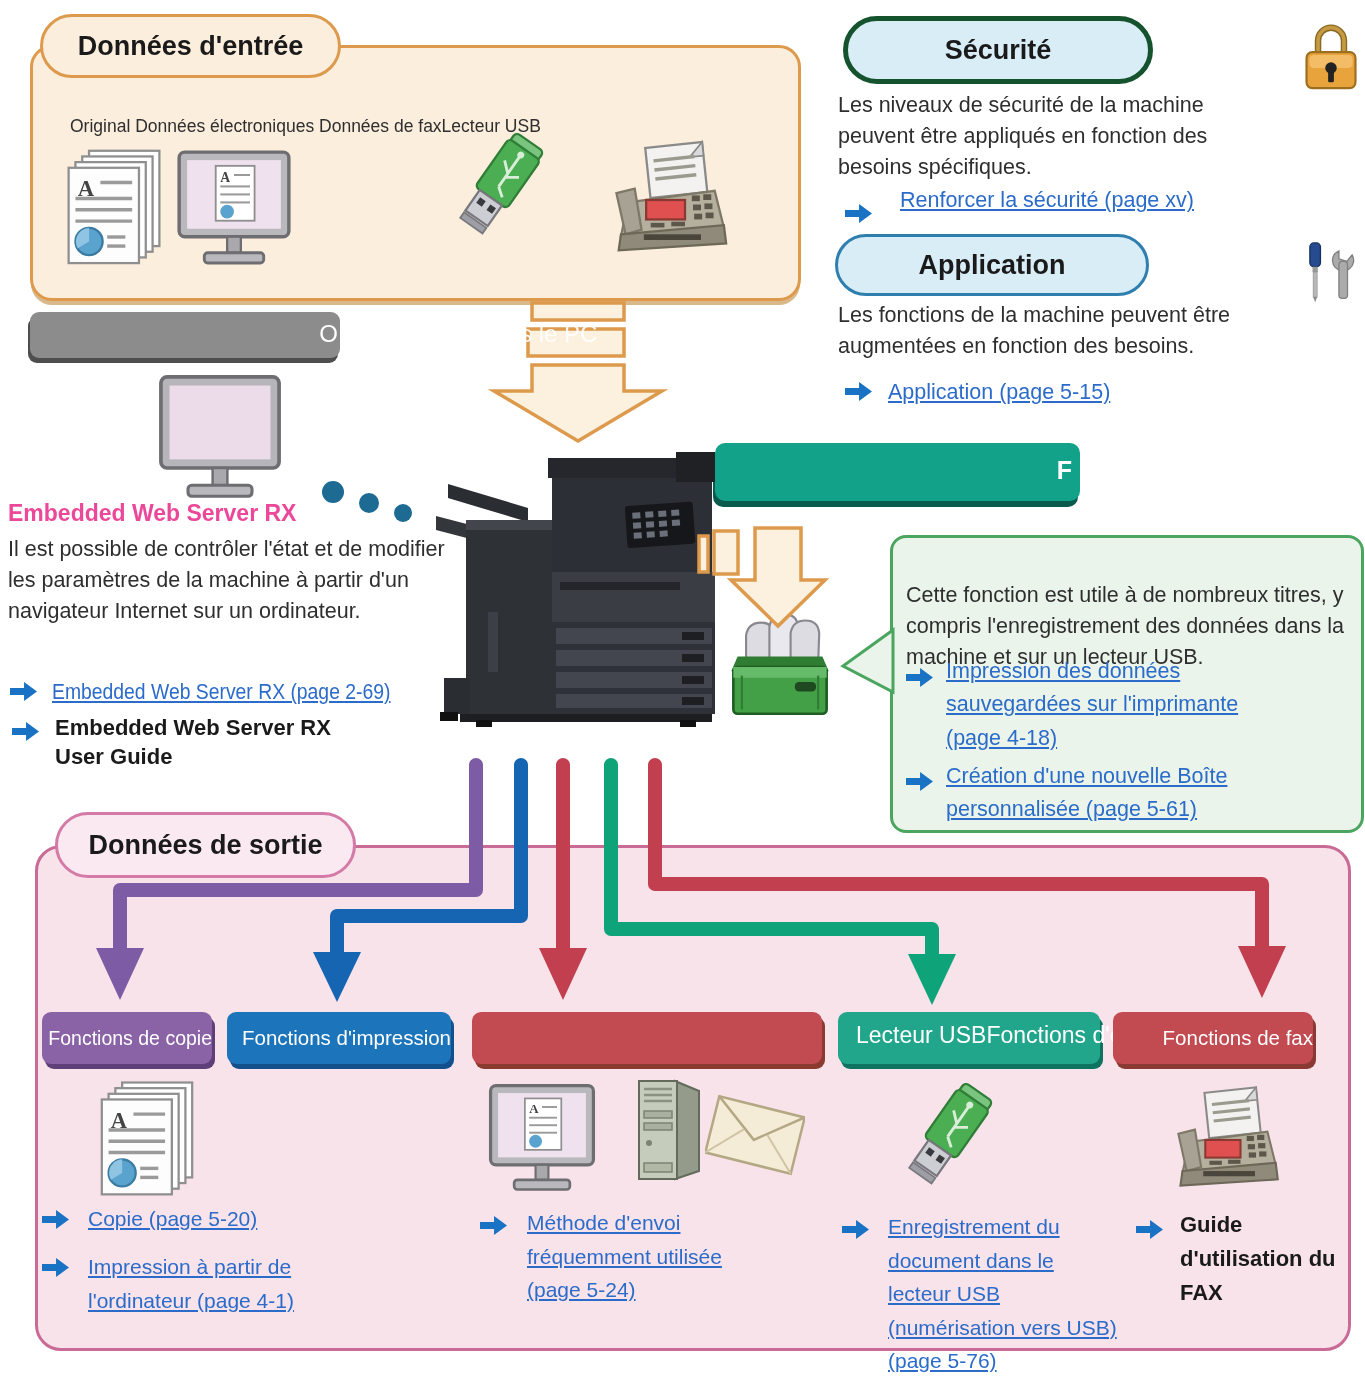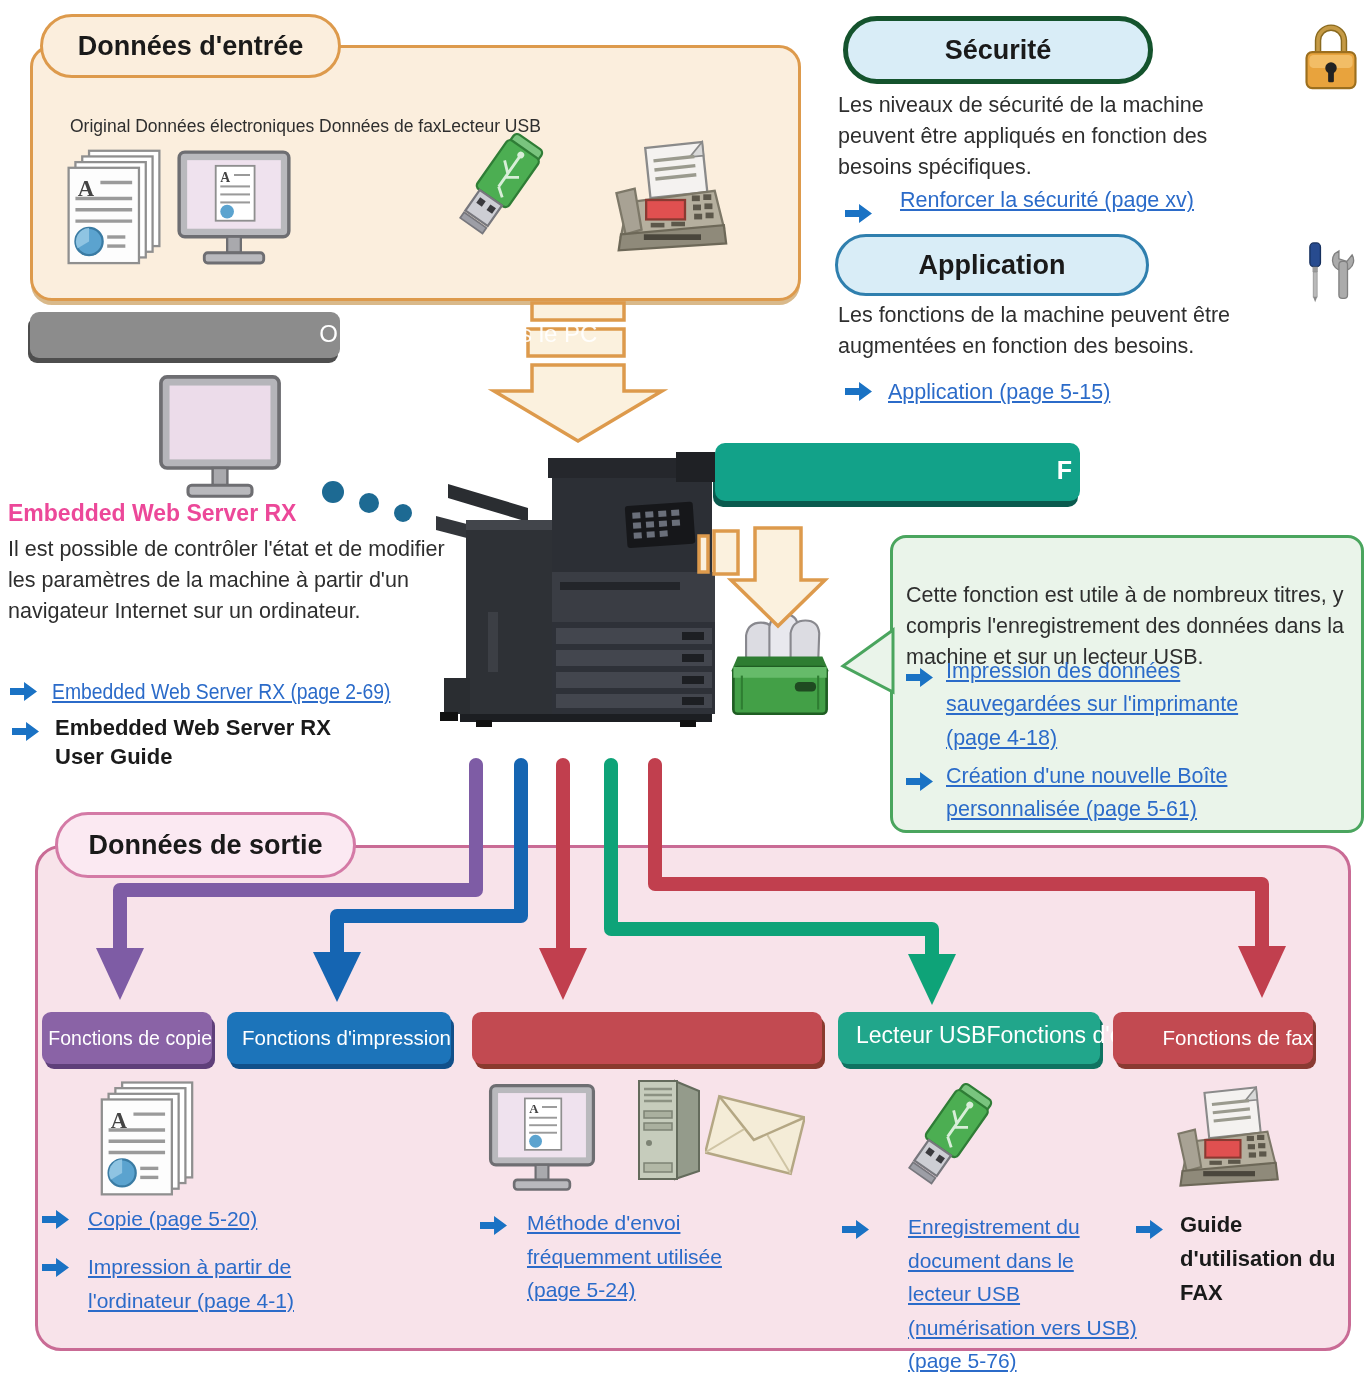--- a/index.html
+++ b/index.html
@@ -354,18 +354,18 @@
 
   <span class="abs bullet" style="left:42px;top:1210px;z-index:5;"></span>
   <a class="abs lnk colink" style="left:88px;top:1202px;width:232px;z-index:5;">Copie (page 5-20)</a>
   <span class="abs bullet" style="left:42px;top:1258px;z-index:5;"></span>
   <a class="abs lnk colink" style="left:88px;top:1250px;width:230px;z-index:5;">Impression à partir de l'ordinateur (page 4-1)</a>
 
   <span class="abs bullet" style="left:480px;top:1216px;z-index:5;"></span>
   <a class="abs lnk colink" style="left:527px;top:1206px;width:250px;z-index:5;">Méthode d'envoi fréquemment utilisée (page 5-24)</a>
 
   <span class="abs bullet" style="left:842px;top:1220px;z-index:5;"></span>
-  <a class="abs lnk colink" style="left:888px;top:1210px;width:232px;z-index:5;margin-left:20px;">Enregistrement du document dans le lecteur USB (numérisation vers USB) (page 5-76)</a>
+  <a class="abs lnk colink" style="left:888px;top:1210px;width:232px;z-index:5;">Enregistrement du document dans le lecteur USB (numérisation vers USB) (page 5-76)</a>
 
   <span class="abs bullet" style="left:1136px;top:1220px;z-index:5;"></span>
   <div class="abs" style="left:1180px;top:1208px;width:160px;font-size:22px;font-weight:bold;line-height:1.55;color:#1a1a1a;z-index:5;">Guide d'utilisation du FAX</div>
 
 </div>
 
 </body></html>

